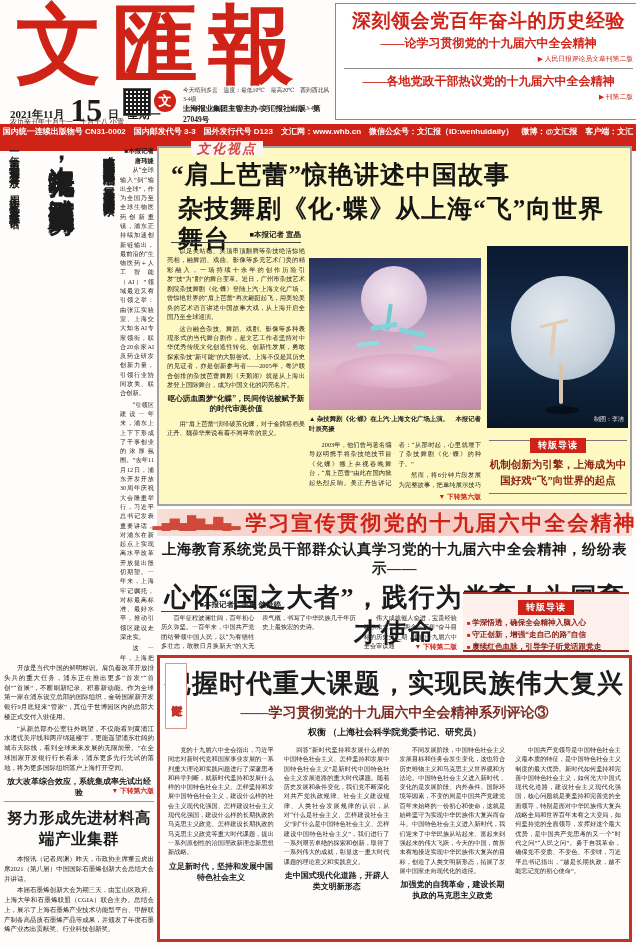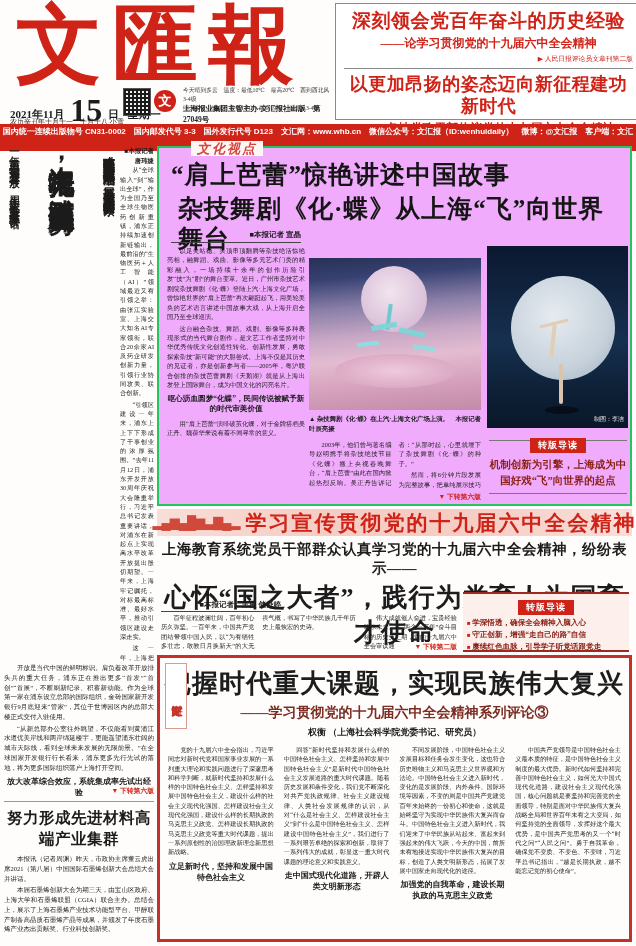--- a/index.html
+++ b/index.html
@@ -43,21 +43,21 @@
   .tiny p,.t65 p{margin:0 0 2px;text-indent:2em;}
   .t65{font-size:6.5px;line-height:1.5;}
   .byline{font-size:7.5px;font-weight:bold;text-align:right;}
   .col-subhead{font-size:8px;font-weight:900;text-align:center;margin:4px 0;line-height:1.4;}
   .jump{color:#cf2318;font-weight:bold;font-size:6.8px;text-align:right;}
   .strip-divider{border-top:1px solid #999;}
   .mat-head{font-size:15.5px;font-weight:900;text-align:center;letter-spacing:0.5px;}
   .mat-sub{font-size:11px;font-weight:bold;text-align:center;margin-top:3px;}
 
   
-  .culture-box{border:2px solid #22c55e;background:#f0abfc;box-sizing:border-box;}
+  .culture-box{border:2px solid #a3a3a3;background:#fef9c3;box-sizing:border-box;}
   .culture-label{background:#fdf6f4;color:#d5453f;font-size:13px;font-weight:bold;font-style:italic;
                  padding:0 6px;letter-spacing:2px;}
   .cul-h{font-size:25px;font-weight:900;letter-spacing:1px;color:#151515;line-height:1.2;}
   .caption{font-size:6.4px;font-weight:bold;line-height:1.5;}
   .photo{overflow:hidden;position:absolute;}
   .guide-tag{display:inline-block;background:#cf2318;color:#fff;font-size:9px;font-weight:bold;
              padding:1px 8px;letter-spacing:1px;font-family:"Liberation Sans",sans-serif;}
   .guide-text{font-size:10.5px;font-weight:900;color:#8a1f15;text-align:center;line-height:1.5;}
 
   
@@ -115,21 +115,20 @@
   </div>
 
   <div class="abs top-box" style="left:335px;top:3px;width:307px;height:117px;">
     <div>
       <div class="tb-head">深刻领会党百年奋斗的历史经验</div>
       <div class="tb-sub">——论学习贯彻党的十九届六中全会精神</div>
       <div class="tb-note">▶ 人民日报评论员文章刊第二版</div>
     </div>
     <div class="tb-divider"></div>
     <div>
-      <div class="tb-head" style="font-size:18px;">以更加昂扬的姿态迈向新征程建功新时代</div>
       <div class="tb-sub">——各地党政干部热议党的十九届六中全会精神</div>
       <div class="tb-note">▶ 刊第二版</div>
     </div>
   </div>
 
   <div class="abs info-bar" style="left:0;top:124px;width:636px;height:27px;">国内统一连续出版物号 CN31-0002　国内邮发代号 3-3　国外发行代号 D123　文汇网：www.whb.cn　微信公众号：文汇报（ID:wenhuidaily）　微博：@文汇报　客户端：文汇</div>
 
   <div class="abs" style="left:4px;top:146px;width:150px;height:800px;">
     <div style="display:flex;height:517px;">
       <div class="v v-kicker" style="width:20px;height:100%;">一年前总书记在浦东开发开放30周年庆祝大会上发表重要讲话</div>

